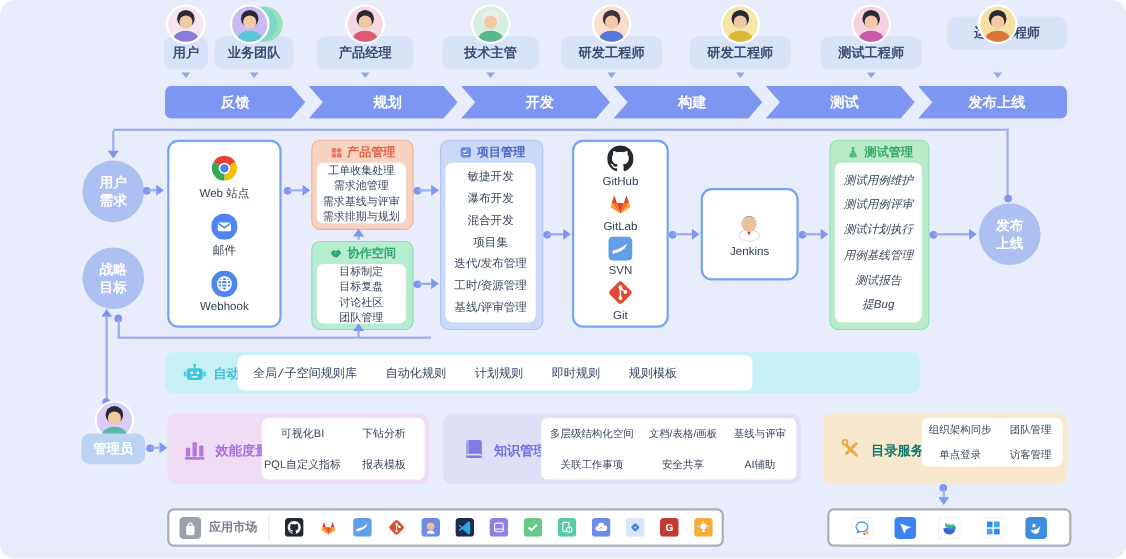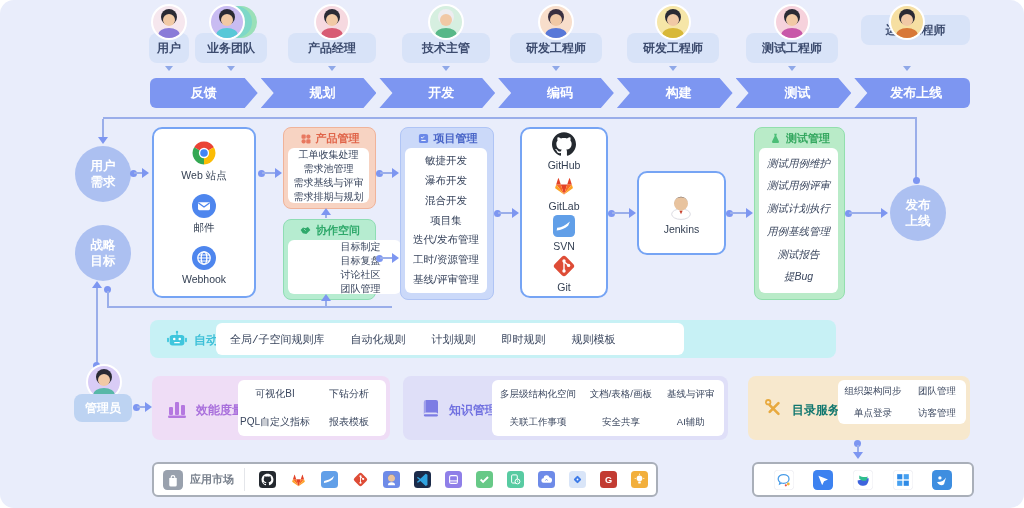--- a/index.html
+++ b/index.html
@@ -119,21 +119,20 @@
   <div class="avatar" style="left:891px;top:6px;background:#F6DFA2;">
     <i class="hair" style="background:#2A2A34;"></i>
       <i class="face"></i>
       <i class="body" style="background:#D87838;"></i>
     </div>
 
   <div id="chevrons">
     <div class="chev first">反馈</div>
     <div class="chev">规划</div>
     <div class="chev">开发</div>
-    <div class="chev">编码</div>
     <div class="chev">构建</div>
     <div class="chev">测试</div>
     <div class="chev last">发布上线</div>
   </div>
 
   <div class="hl" style="left:103px;top:117px;width:814px;"></div>
   <div class="vl" style="left:915px;top:117px;height:63px;"></div>
   <span class="dot" style="left:913px;top:177px;"></span>
   <div class="vl" style="left:102px;top:119px;height:18px;"></div>
   <span class="ar d" style="left:98px;top:137px;"></span>
@@ -215,21 +214,21 @@
     <div class="hd" style="color:#2FA96B;">
       <span>
         <svg width="13" height="13" viewBox="0 0 24 24" fill="#2FA96B">
           <path d="M3 11l4.5-4.5 4.5 1.2 4.5-2L21 11l-7.5 7.5L7 17z"></path>
           <path d="M9 9l3.5 3.5" stroke="#B6ECD0" stroke-width="1.3"></path>
         </svg>
         </span>
       <span>协作空间</span>
     </div>
   </div>
-  <div class="ilist" style="left:288px;top:240px;width:81px;height:54px;font-size:10px;padding-left:32px;">
+  <div class="ilist" style="left:288px;top:240px;width:81px;height:54px;font-size:10px;">
     <span>目标制定</span>
     <span>目标复盘</span>
     <span>讨论社区</span>
     <span>团队管理</span>
   </div>
 
   <div class="cbox" style="left:400px;top:127px;width:92px;height:171px;background:#CBD9F9;border:1px solid #AFC4F5;">
     <div class="hd" style="color:#4A66C8;">
       <span>
         <svg width="13" height="13" viewBox="0 0 24 24">

